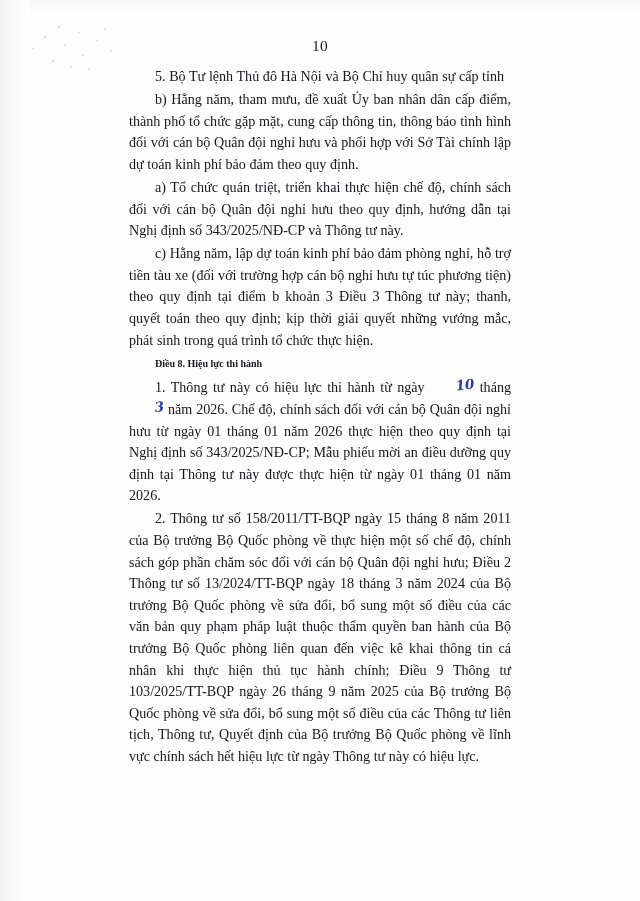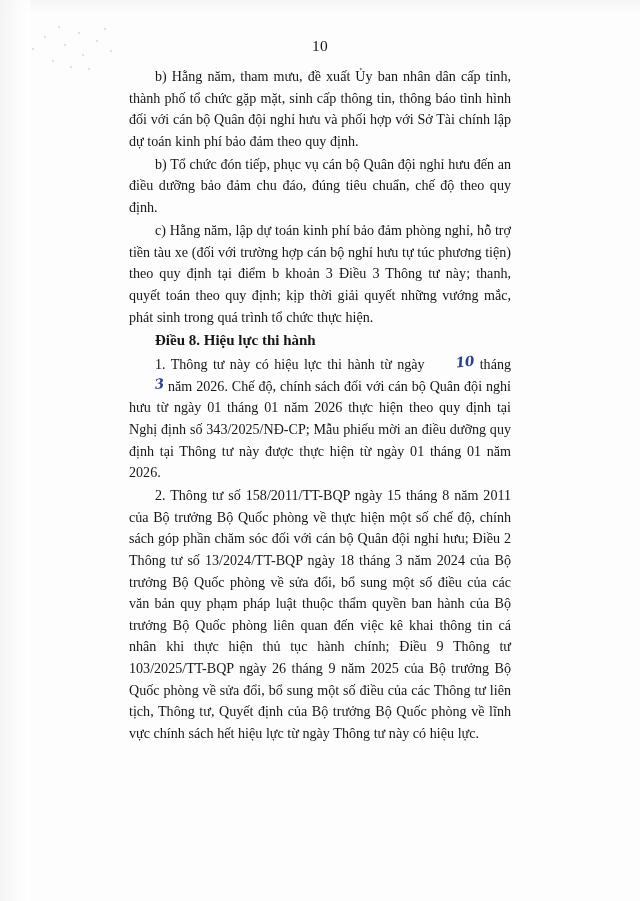--- a/index.html
+++ b/index.html
@@ -81,21 +81,21 @@
     font-size: 14.1px;
     line-height: 21.6px;
     text-align: justify;
     text-indent: 26px;
     text-justify: inter-word;
     word-spacing: .1px;
     hyphens: none;
   }
   p.heading {
     margin: 0 0 3px 0;
-    font-size: 15px;
+    font-size: 10px;
     line-height: 21.6px;
     font-weight: bold;
     text-indent: 26px;
     text-align: left;
   }
 
   
   .ink-blue {
     font-family: "DejaVu Serif", serif;
     font-style: italic;
@@ -128,28 +128,29 @@
     <i style="left:84px; top:32px;"></i>
   </div>
 </div>
 
 <div id="doc-body">
 
   <div class="page-number">10</div>
 
   <div class="content">
 
+    <p class="para">5. Bộ Tư lệnh Thủ đô Hà Nội và Bộ Chỉ huy quân sự cấp tỉnh</p>
 
 
-    <p class="para">b) Hằng năm, tham mưu, đề xuất Ủy ban nhân dân cấp tỉnh, thành phố tổ chức gặp mặt, sinh cấp thông tin, thông báo tình hình đối với cán bộ Quân đội nghỉ hưu và phối hợp với Sở Tài chính lập dự toán kinh phí bảo đảm theo quy định.</p>
+    <p class="para">b) Hằng năm, tham mưu, đề xuất Ủy ban nhân dân cấp điểm, thành phố tổ chức gặp mặt, cung cấp thông tin, thông báo tình hình đối với cán bộ Quân đội nghỉ hưu và phối hợp với Sở Tài chính lập dự toán kinh phí bảo đảm theo quy định.</p>
 
 
 
+    <p class="para">a) Tổ chức quán triệt, triển khai thực hiện chế độ, chính sách đối với cán bộ Quân đội nghỉ hưu theo quy định, hướng dẫn tại Nghị định số 343/2025/NĐ-CP và Thông tư này.</p>
 
-    <p class="para">b) Tổ chức đón tiếp, phục vụ cán bộ Quân đội nghỉ hưu đến an điều dưỡng bảo đảm chu đáo, đúng tiêu chuẩn, chế độ theo quy định.</p>
 
     <p class="para">c) Hằng năm, lập dự toán kinh phí bảo đảm phòng nghỉ, hỗ trợ tiền tàu xe (đối với trường hợp cán bộ nghỉ hưu tự túc phương tiện) theo quy định tại điểm b khoản 3 Điều 3 Thông tư này; thanh, quyết toán theo quy định; kịp thời giải quyết những vướng mắc, phát sinh trong quá trình tổ chức thực hiện.</p>
 
     <p class="heading">Điều 8. Hiệu lực thi hành</p>
 
     <p class="para" id="para-dieu-8-1">1. Thông tư này có hiệu lực thi hành từ ngày <span class="ink-blue">10</span> tháng <span class="ink-blue">3</span>  năm 2026. Chế độ, chính sách đối với cán bộ Quân đội nghỉ hưu từ ngày 01 tháng 01 năm 2026 thực hiện theo quy định tại Nghị định số 343/2025/NĐ-CP; Mẫu phiếu mời an điều dưỡng quy định tại Thông tư này được thực hiện từ ngày 01 tháng 01 năm 2026.</p>
 
     <p class="para">2. Thông tư số 158/2011/TT-BQP ngày 15 tháng 8 năm 2011 của Bộ trưởng Bộ Quốc phòng về thực hiện một số chế độ, chính sách góp phần chăm sóc đối với cán bộ Quân đội nghỉ hưu; Điều 2 Thông tư số 13/2024/TT-BQP ngày 18 tháng 3 năm 2024 của Bộ trưởng Bộ Quốc phòng về sửa đổi, bổ sung một số điều của các văn bản quy phạm pháp luật thuộc thẩm quyền ban hành của Bộ trưởng Bộ Quốc phòng liên quan đến việc kê khai thông tin cá nhân khi thực hiện thủ tục hành chính; Điều 9 Thông tư 103/2025/TT-BQP ngày 26 tháng 9 năm 2025 của Bộ trưởng Bộ Quốc phòng về sửa đổi, bổ sung một số điều của các Thông tư liên tịch, Thông tư, Quyết định của Bộ trưởng Bộ Quốc phòng về lĩnh vực chính sách hết hiệu lực từ ngày Thông tư này có hiệu lực.</p>
 
   </div>

